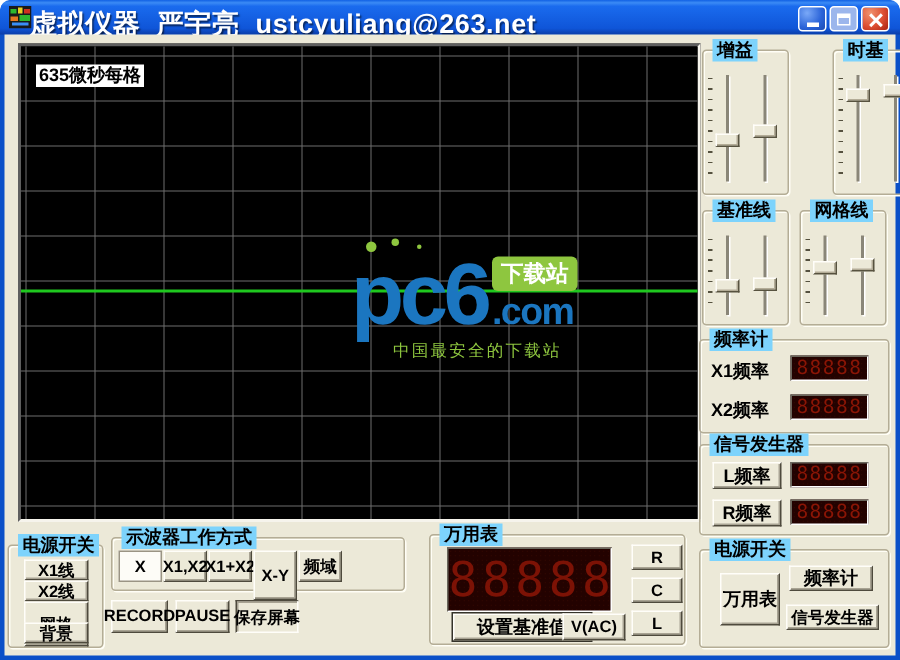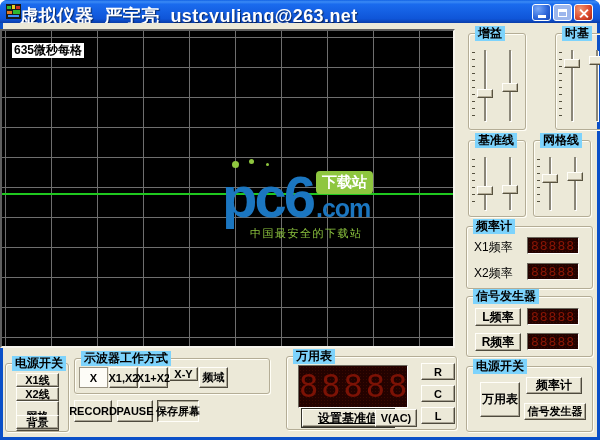--- a/index.html
+++ b/index.html
@@ -18,21 +18,21 @@
   .winbtn.max{background:radial-gradient(circle at 30% 25%,#c3d4f5,#8fadе8 60%,#7b9ce0);background-color:#9cb6ec;}
   .winbtn.close{background:radial-gradient(circle at 30% 25%,#f0926e,#dd4f32 55%,#a81f10);}
   .glyph-min{width:8px;height:3px;background:#fff;margin-top:8px;}
   .glyph-max{width:9px;height:8px;border:1px solid #fff;border-top-width:3px;}
   .glyph-x{position:relative;width:10px;height:10px;}
   .glyph-x::before,.glyph-x::after{content:"";position:absolute;left:4px;top:0;width:2px;height:11px;background:#fff;}
   .glyph-x::before{transform:rotate(45deg);} .glyph-x::after{transform:rotate(-45deg);}
   .client{position:absolute;left:3px;top:23px;width:594px;height:414px;background:#ece9d8;}
 
   
-  .scope{position:absolute;left:0;top:29px;width:455px;height:319px;border:2px solid;
+  .scope{position:absolute;left:12px;top:29px;width:455px;height:319px;border:2px solid;
     border-color:#5f5f5f #f6f4ec #f6f4ec #5f5f5f;background:#000;}
   .scope-screen{position:absolute;inset:0;background-color:#000;
     background-image:linear-gradient(to right,#6e6e6e 1px,transparent 1px),
                      linear-gradient(to bottom,#6e6e6e 1px,transparent 1px);
     background-size:46px 30px;background-position:3px 6px;}
   .tb-label{position:absolute;left:10px;top:12px;background:#fff;color:#000;
     font-size:12px;font-weight:bold;padding:0 2px;line-height:15px;}
   .baseline{position:absolute;left:0;right:0;height:2px;background:#1fc81f;}
 
   
@@ -72,21 +72,21 @@
 
   
   .btn{position:absolute;background:#ece9d8;border:1px solid;
     border-color:#fffef9 #4e4a3d #4e4a3d #fffef9;box-shadow:inset -1px -1px 0 #a8a393;
     font-size:12px;font-weight:bold;color:#000;display:flex;align-items:center;justify-content:center;
     white-space:nowrap;cursor:default;padding:0;}
   .btn.small{font-size:11px;}
   .btn.pressed{border-color:#4e4a3d #fffef9 #fffef9 #4e4a3d;box-shadow:inset 1px 1px 0 #a8a393;}
   .btn.activemode{background:#fdfcf7;box-shadow:none;border-color:#9a9484;}
   .btn.default-btn{outline:1px solid #35332a;}
-  .lbl{position:absolute;font-size:12px;font-weight:normal;color:#000;white-space:nowrap;}
+  .lbl{position:absolute;font-size:12px;font-weight:bold;color:#000;white-space:nowrap;}
 </style>
 </head>
 <body>
 
 <div class="frame">
 
   <div class="titlebar">
     <svg class="app-icon" viewBox="0 0 15 15">
       <rect x="0" y="0" width="15" height="15" fill="#1a1a1a"></rect>
       <rect x="1" y="2" width="4" height="3" fill="#2eb82e"></rect>
@@ -211,31 +211,31 @@
     <div class="btn small" style="left:10px;top:23px;width:43px;height:14px;">X2线</div>
     <div class="btn small" style="left:10px;top:37px;width:43px;height:30px;">网格</div>
     <div class="btn small" style="left:10px;top:51px;width:43px;height:14px;">背景</div>
   </div>
 
   <div class="group" style="left:74px;top:358px;width:196px;height:36px;text-align:center;">
     <span class="legend">示波器工作方式</span>
     <div class="btn small activemode" style="left:4px;top:8px;width:29px;height:21px;">X</div>
     <div class="btn small" style="left:34px;top:8px;width:29px;height:21px;">X1,X2</div>
     <div class="btn small" style="left:64px;top:8px;width:29px;height:21px;">X1+X2</div>
-    <div class="btn small" style="left:94px;top:8px;width:29px;height:14px;">X-Y</div>
+    <div class="btn small" style="left:94px;top:8px;width:29px;height:33px;">X-Y</div>
     <div class="btn small" style="left:124px;top:8px;width:29px;height:21px;">频域</div>
   </div>
 
   <div class="btn small" style="left:74px;top:400px;width:38px;height:22px;">RECORD</div>
   <div class="btn small" style="left:117px;top:400px;width:36px;height:22px;">PAUSE</div>
   <div class="btn small pressed" style="left:157px;top:400px;width:42px;height:22px;">保存屏幕</div>
 
   <div class="group" style="left:286px;top:356px;width:171px;height:74px;">
     <span class="legend">万用表</span>
     <div class="led led-big" style="left:11px;top:8px;">88888</div>
     <div class="btn small" style="left:134px;top:6px;width:34px;height:17px;">R</div>
     <div class="btn small" style="left:134px;top:28px;width:34px;height:17px;">C</div>
     <div class="btn small" style="left:134px;top:50px;width:34px;height:17px;">L</div>
-    <div class="btn default-btn" style="left:15px;top:52px;width:92px;height:18px;text-decoration:underline;">设置基准值</div>
+    <div class="btn default-btn" style="left:15px;top:52px;width:92px;height:18px;">设置基准值</div>
     <div class="btn small" style="left:88px;top:52px;width:42px;height:18px;">V(AC)</div>
   </div>
 
 </div>
 
 </body></html>

